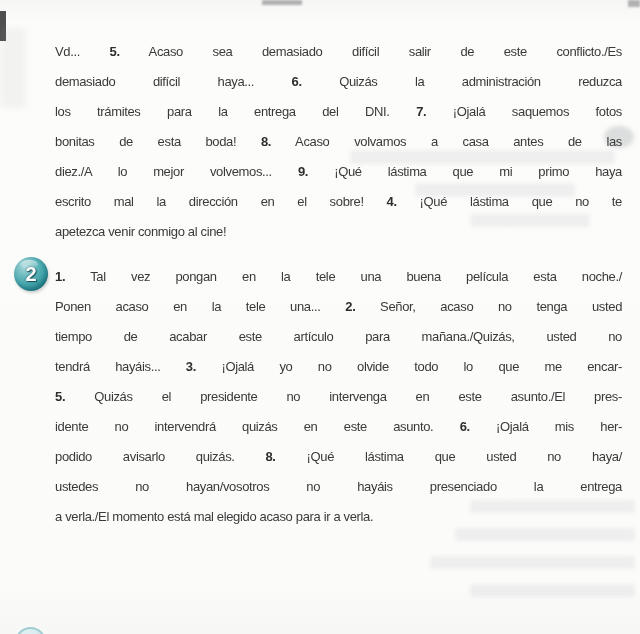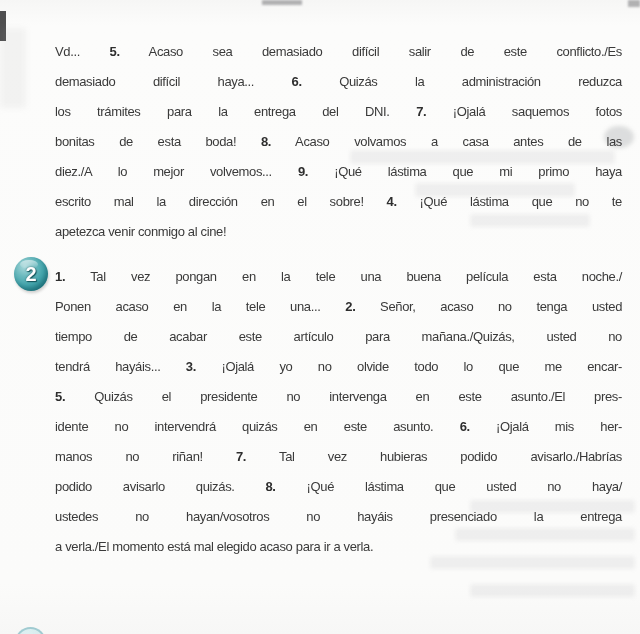--- a/index.html
+++ b/index.html
@@ -91,20 +91,19 @@
         <div class="line"><span class="txt">escrito mal la dirección en el sobre! </span><span class="num">4.</span><span class="txt"> ¡Qué lástima que no te</span></div>
         <div class="line ragged"><span class="txt">apetezca venir conmigo al cine!</span></div>
       </div>
       <div class="para">
         <div class="line"><span class="num">1.</span><span class="txt"> Tal vez pongan en la tele una buena película esta noche./</span></div>
         <div class="line"><span class="txt">Ponen acaso en la tele una... </span><span class="num">2.</span><span class="txt"> Señor, acaso no tenga usted</span></div>
         <div class="line"><span class="txt">tiempo de acabar este artículo para mañana./Quizás, usted no</span></div>
         <div class="line"><span class="txt">tendrá hayáis... </span><span class="num">3.</span><span class="txt"> ¡Ojalá yo no olvide todo lo que me encar-</span></div>
         <div class="line"><span class="num">5.</span><span class="txt"> Quizás el presidente no intervenga en este asunto./El pres-</span></div>
         <div class="line"><span class="txt">idente no intervendrá quizás en este asunto. </span><span class="num">6.</span><span class="txt"> ¡Ojalá mis her-</span></div>
-        <div class="line"><span class="txt">manos no riñan! </span><span class="num">7.</span><span class="txt"> Tal vez hubieras podido avisarlo./Habrías</span></div>
         <div class="line"><span class="txt">podido avisarlo quizás. </span><span class="num">8.</span><span class="txt"> ¡Qué lástima que usted no haya/</span></div>
         <div class="line"><span class="txt">ustedes no hayan/vosotros no hayáis presenciado la entrega</span></div>
         <div class="line ragged"><span class="txt">a verla./El momento está mal elegido acaso para ir a verla.</span></div>
       </div>
     </div>
 
 </div>
 
 </body></html>

